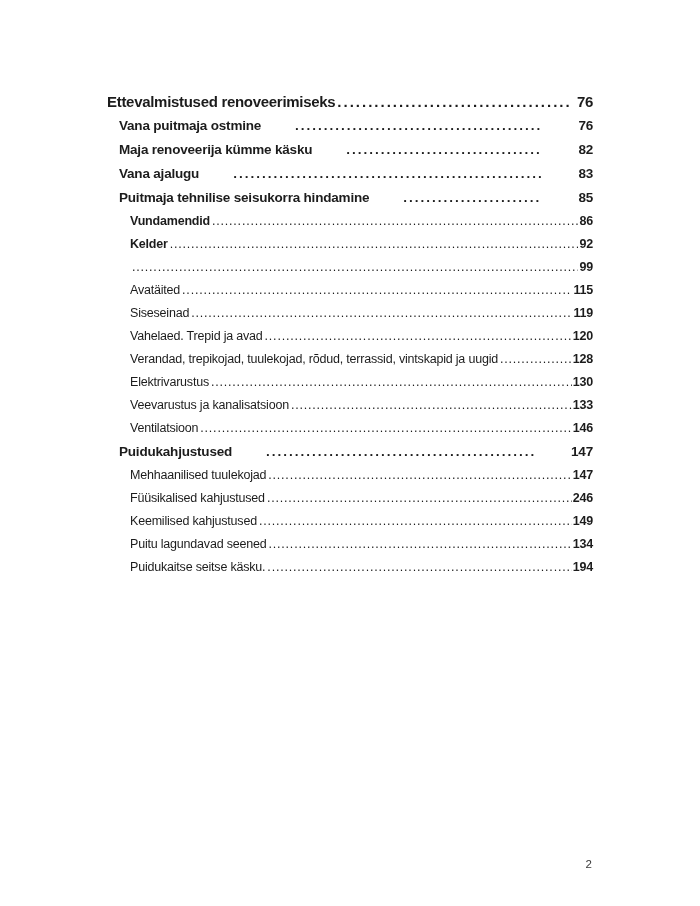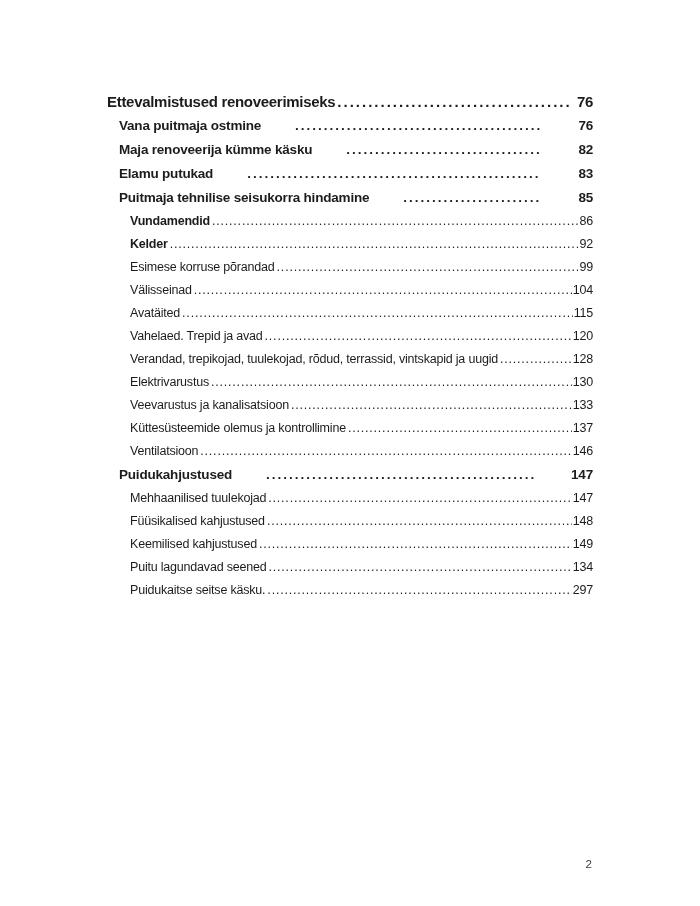--- a/index.html
+++ b/index.html
@@ -82,21 +82,21 @@
   }
   .toc-page {
     flex: 0 0 auto;
   }
   .l1 .toc-page,
   .l2 .toc-page {
     margin-left: 5px;
   }
   .l3 .toc-page {
     margin-left: 1px;
-    font-weight: 400;
+    font-weight: 700;
   }
   .footer-page {
     position: absolute;
     top: 838px;
     right: 108px;
     font-size: 11.5px;
     color: #3a3a3a;
   }
 </style>
 </head>
@@ -113,109 +113,103 @@
         <span class="toc-label">Vana puitmaja ostmine</span>
         <span class="toc-dots"></span>
         <span class="toc-page">76</span>
       </div>
       <div class="toc-row l2 bold">
         <span class="toc-label">Maja renoveerija kümme käsku</span>
         <span class="toc-dots"></span>
         <span class="toc-page">82</span>
       </div>
       <div class="toc-row l2 bold">
-        <span class="toc-label">Elamu putukad</span>
+        <span class="toc-label">Vana ajalugu</span>
         <span class="toc-dots"></span>
         <span class="toc-page">83</span>
       </div>
       <div class="toc-row l2 bold">
         <span class="toc-label">Puitmaja tehnilise seisukorra hindamine</span>
         <span class="toc-dots"></span>
         <span class="toc-page">85</span>
       </div>
       <div class="toc-row l3 bold">
         <span class="toc-label">Vundamendid</span>
         <span class="toc-dots"></span>
         <span class="toc-page">86</span>
       </div>
       <div class="toc-row l3 bold">
         <span class="toc-label">Kelder</span>
         <span class="toc-dots"></span>
         <span class="toc-page">92</span>
       </div>
       <div class="toc-row l3">
-        <span class="toc-label">Esimese korruse põrandad</span>
         <span class="toc-dots"></span>
         <span class="toc-page">99</span>
       </div>
       <div class="toc-row l3">
-        <span class="toc-label">Välisseinad</span>
-        <span class="toc-dots"></span>
-        <span class="toc-page">104</span>
-      </div>
-      <div class="toc-row l3">
         <span class="toc-label">Avatäited</span>
         <span class="toc-dots"></span>
         <span class="toc-page">115</span>
       </div>
       <div class="toc-row l3">
+        <span class="toc-label">Siseseinad</span>
+        <span class="toc-dots"></span>
+        <span class="toc-page">119</span>
+      </div>
+      <div class="toc-row l3">
         <span class="toc-label">Vahelaed. Trepid ja avad</span>
         <span class="toc-dots"></span>
         <span class="toc-page">120</span>
       </div>
       <div class="toc-row l3">
         <span class="toc-label">Verandad, trepikojad, tuulekojad, rõdud, terrassid, vintskapid ja uugid</span>
         <span class="toc-dots"></span>
         <span class="toc-page">128</span>
       </div>
       <div class="toc-row l3">
         <span class="toc-label">Elektrivarustus</span>
         <span class="toc-dots"></span>
         <span class="toc-page">130</span>
       </div>
       <div class="toc-row l3">
         <span class="toc-label">Veevarustus ja kanalisatsioon</span>
         <span class="toc-dots"></span>
         <span class="toc-page">133</span>
       </div>
       <div class="toc-row l3">
-        <span class="toc-label">Küttesüsteemide olemus ja kontrollimine</span>
-        <span class="toc-dots"></span>
-        <span class="toc-page">137</span>
-      </div>
-      <div class="toc-row l3">
         <span class="toc-label">Ventilatsioon</span>
         <span class="toc-dots"></span>
         <span class="toc-page">146</span>
       </div>
       <div class="toc-row l2 bold">
         <span class="toc-label">Puidukahjustused</span>
         <span class="toc-dots"></span>
         <span class="toc-page">147</span>
       </div>
       <div class="toc-row l3">
         <span class="toc-label">Mehhaanilised tuulekojad</span>
         <span class="toc-dots"></span>
         <span class="toc-page">147</span>
       </div>
       <div class="toc-row l3">
         <span class="toc-label">Füüsikalised kahjustused</span>
         <span class="toc-dots"></span>
-        <span class="toc-page">148</span>
+        <span class="toc-page">246</span>
       </div>
       <div class="toc-row l3">
         <span class="toc-label">Keemilised kahjustused</span>
         <span class="toc-dots"></span>
         <span class="toc-page">149</span>
       </div>
       <div class="toc-row l3">
         <span class="toc-label">Puitu lagundavad seened</span>
         <span class="toc-dots"></span>
         <span class="toc-page">134</span>
       </div>
       <div class="toc-row l3">
         <span class="toc-label">Puidukaitse seitse käsku.</span>
         <span class="toc-dots"></span>
-        <span class="toc-page">297</span>
+        <span class="toc-page">194</span>
       </div>
     </nav>
   <div class="footer-page">2</div>
 </div>
 
 </body></html>

